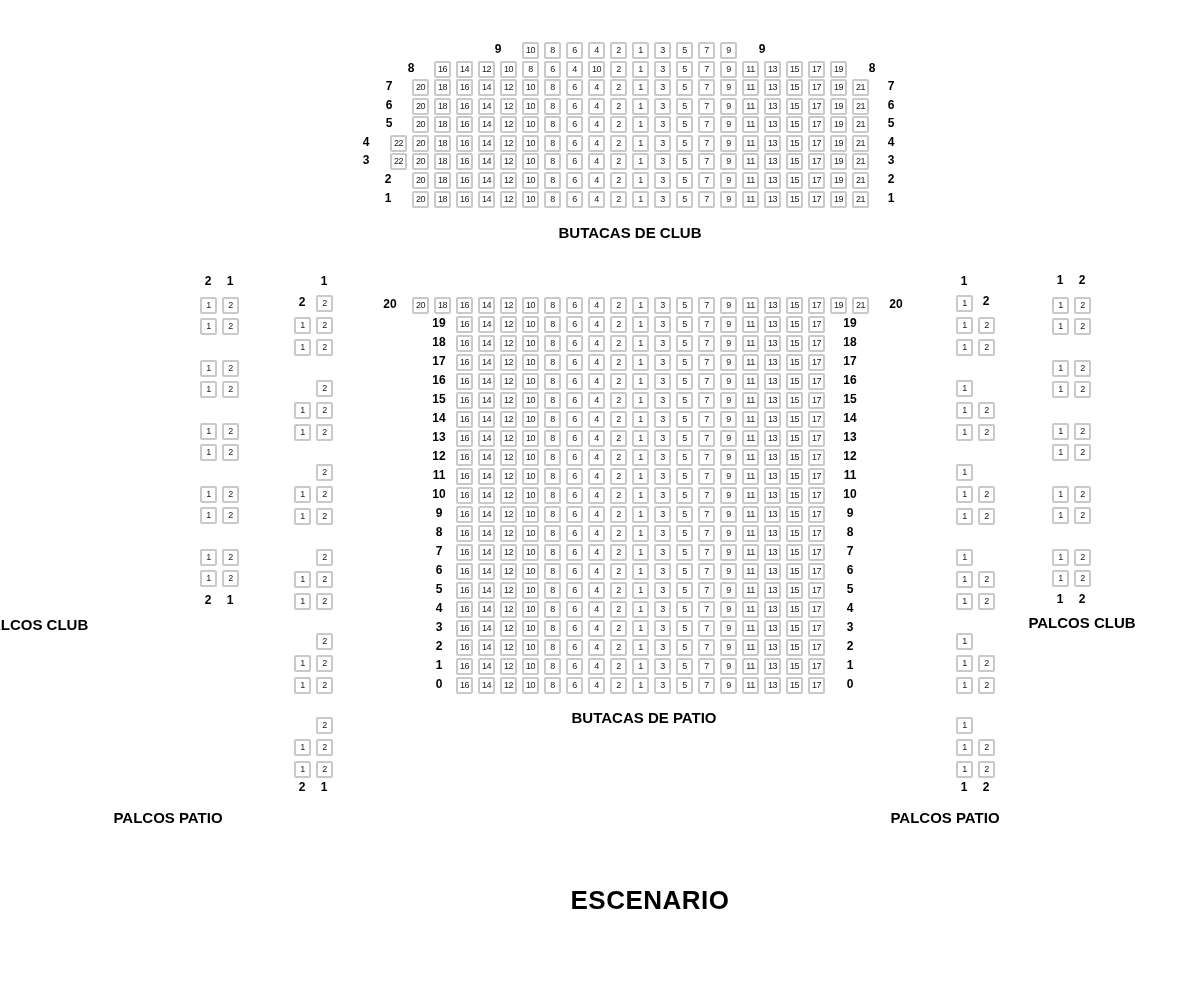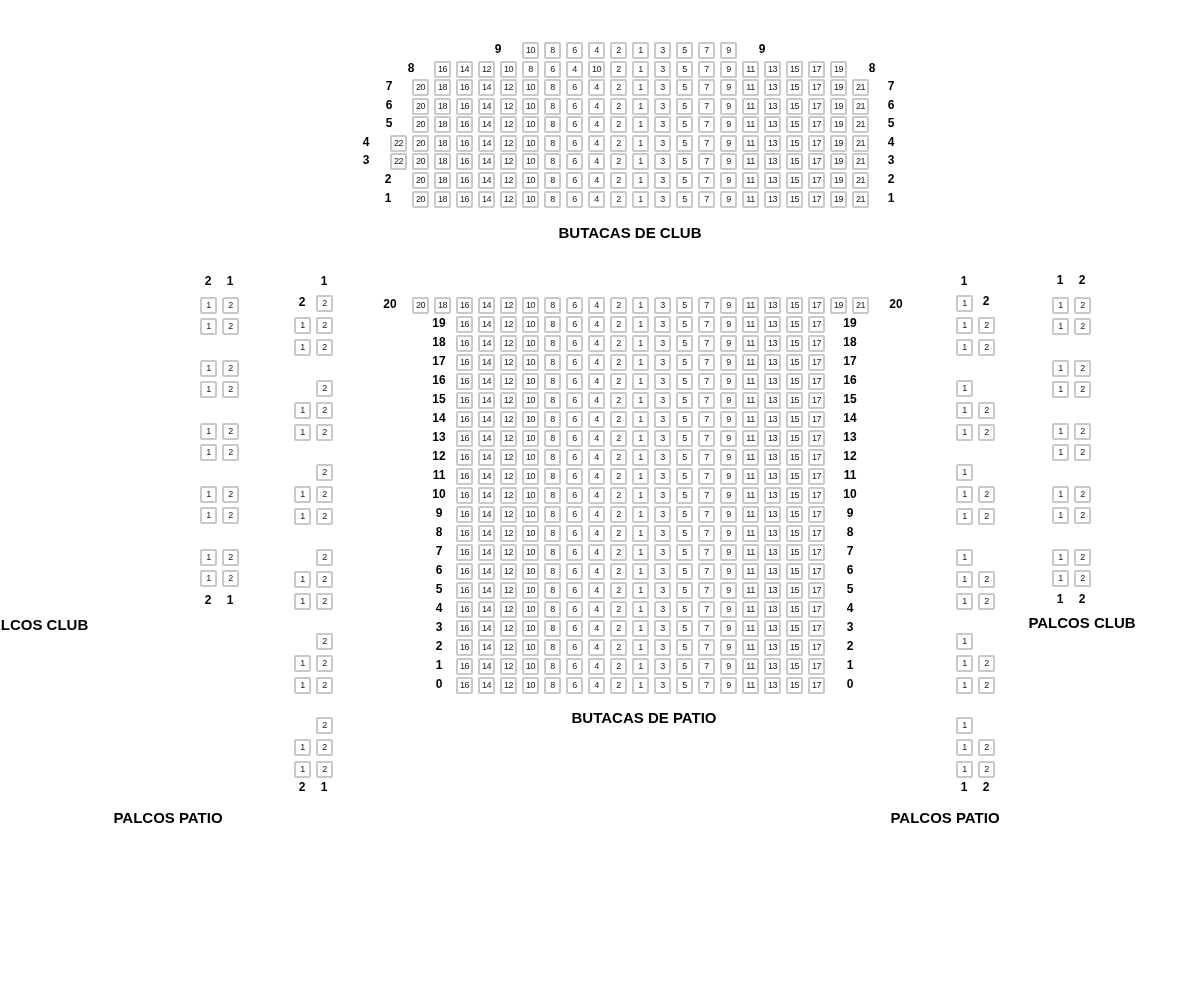--- a/index.html
+++ b/index.html
@@ -37,20 +37,21 @@
 </head>
 <body>
 
 <div id="seatmap">
   <div class="section-label centered" id="lbl-butacas-patio">BUTACAS DE PATIO</div>
   <div class="section-label centered" id="lbl-butacas-club">BUTACAS DE CLUB</div>
   <div class="section-label" id="lbl-palcos-club-left">PALCOS CLUB</div>
   <div class="section-label centered" id="lbl-palcos-club-right">PALCOS CLUB</div>
   <div class="section-label centered" id="lbl-palcos-patio-left">PALCOS PATIO</div>
   <div class="section-label centered" id="lbl-palcos-patio-right">PALCOS PATIO</div>
+  <div id="lbl-escenario">ESCENARIO</div>
 <div class="row-label" style="left: 484px; top: 42px;">9</div>
     <div class="seat" style="left: 522px; top: 42px;">
       <span>10</span>
     </div>
     <div class="seat" style="left: 544px; top: 42px;">
       <span>8</span>
     </div>
     <div class="seat" style="left: 566px; top: 42px;">
       <span>6</span>
     </div>

